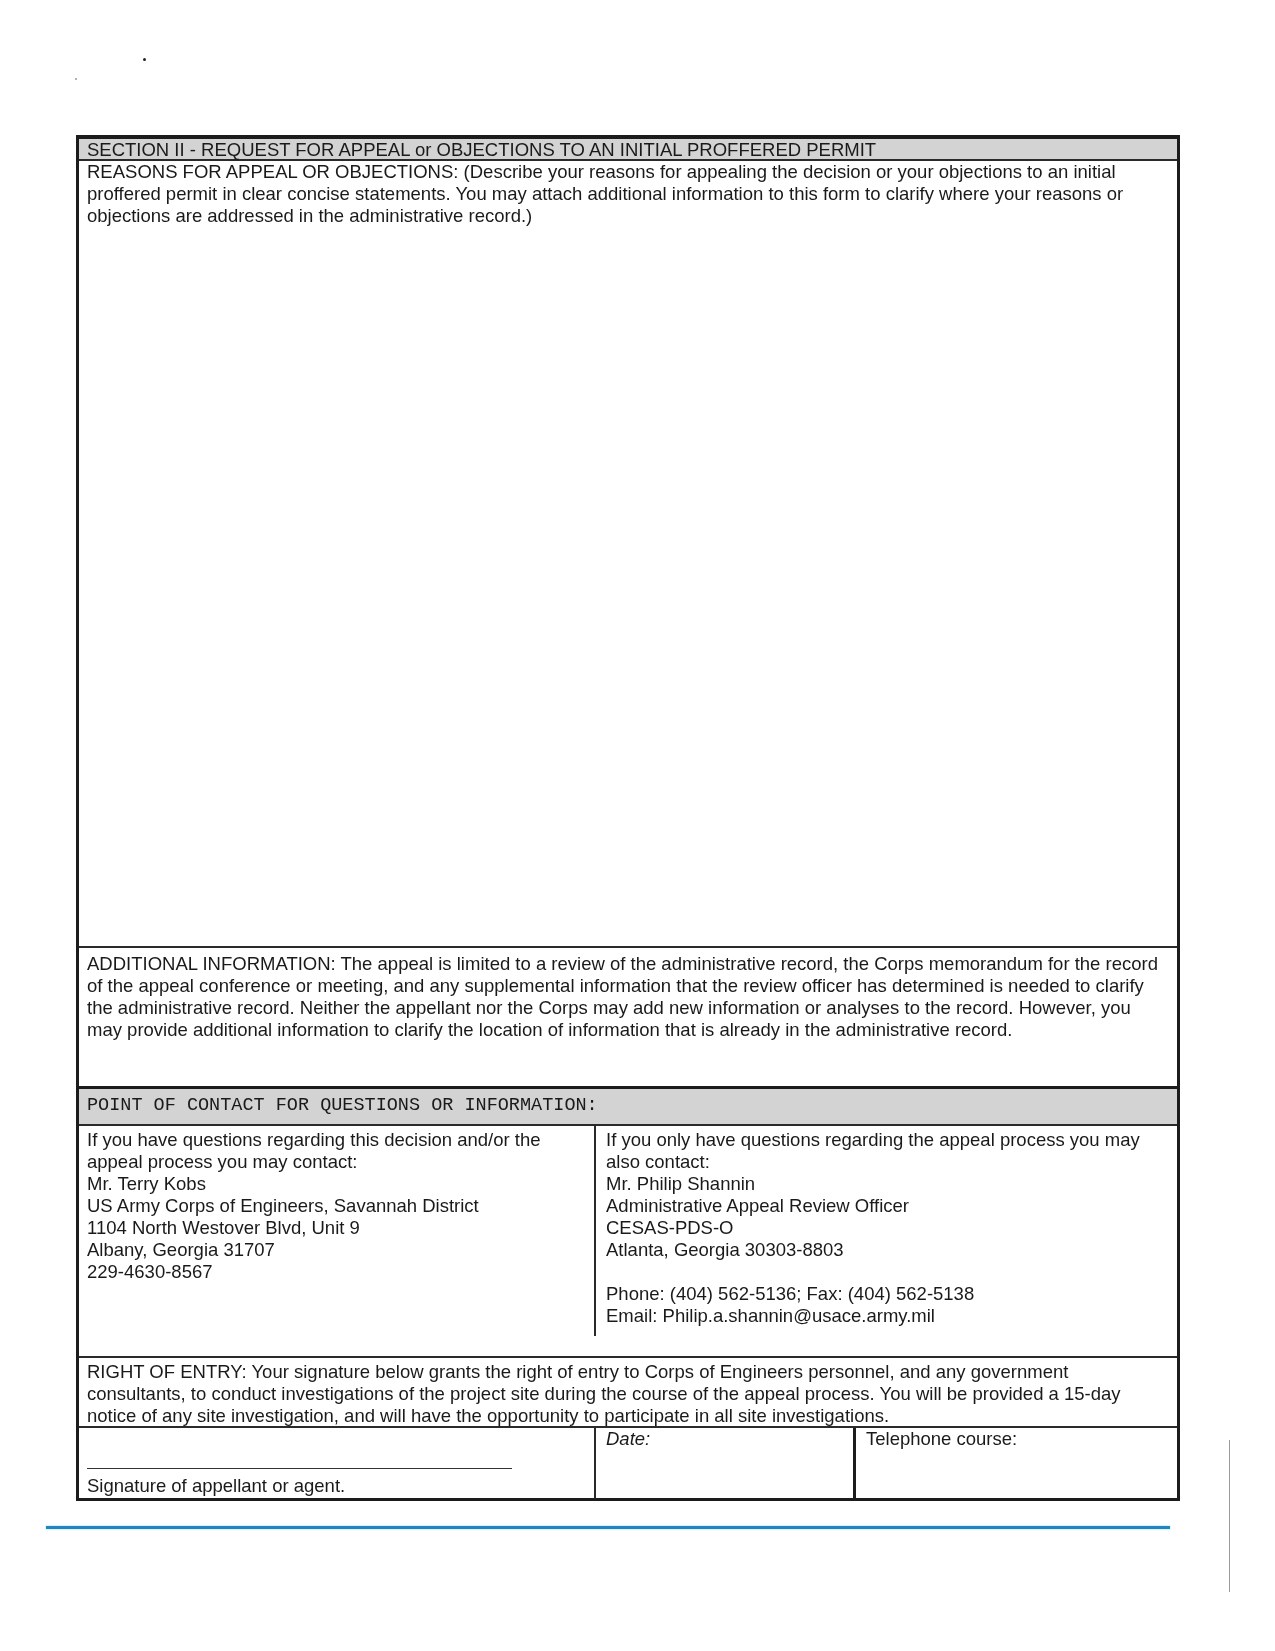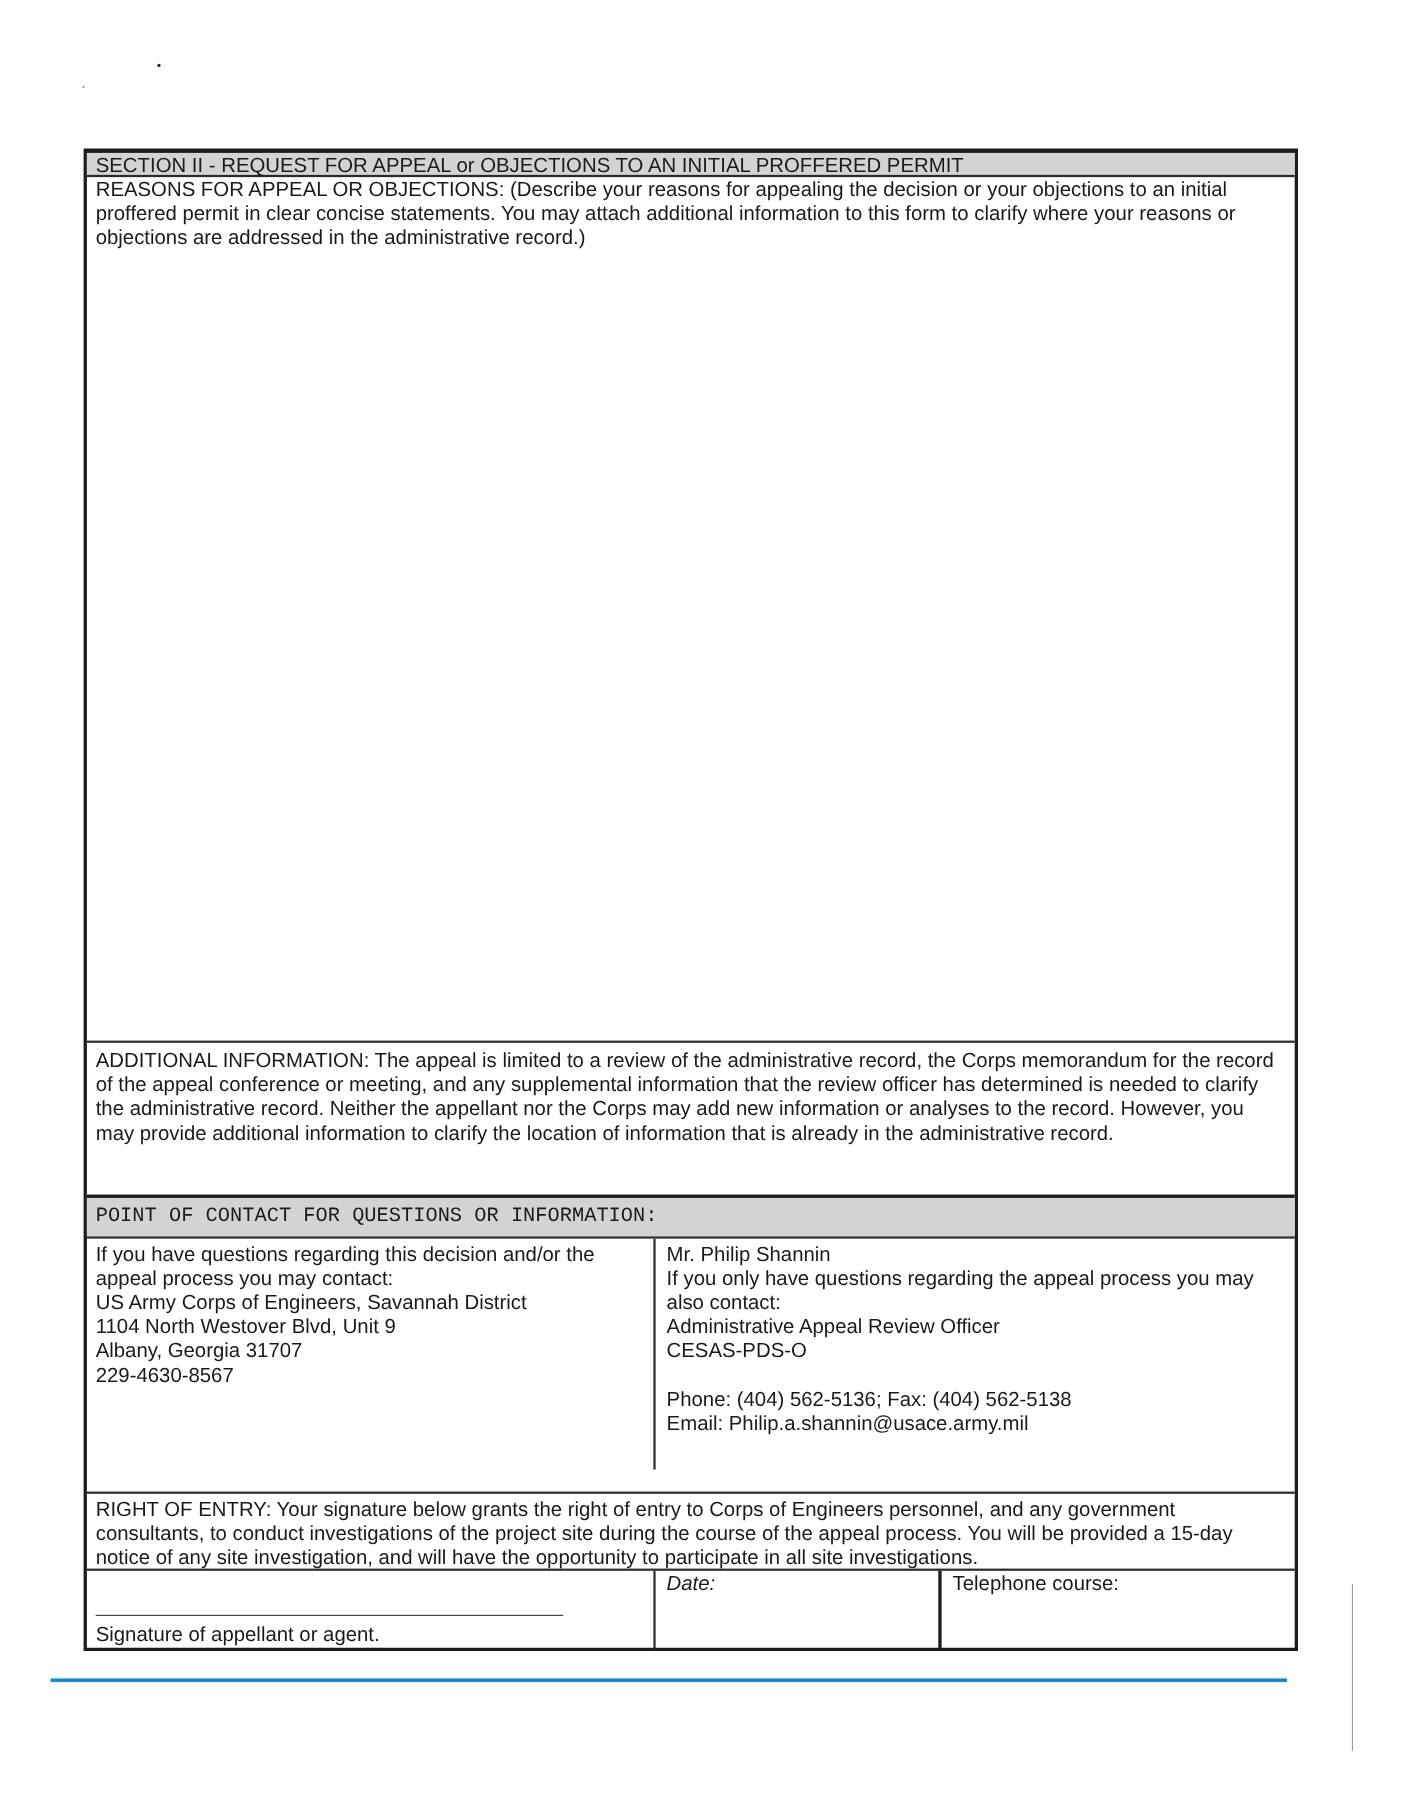--- a/index.html
+++ b/index.html
@@ -46,30 +46,32 @@
     <div class="txt">REASONS FOR APPEAL OR OBJECTIONS:  (Describe your reasons for appealing the decision or your objections to an initial proffered permit in clear concise statements.  You may attach additional information to this form to clarify where your reasons or objections are addressed in the administrative record.)</div>
   </div>
 
   <div class="row addinfo txt">ADDITIONAL INFORMATION: The appeal is limited to a review of the administrative record, the Corps memorandum for the record of the appeal conference or meeting, and any supplemental information that the review officer has determined is needed to clarify the administrative record.  Neither the appellant nor the Corps may add new information or analyses to the record.  However, you may provide additional information to clarify the location of information that is already in the administrative record.</div>
 
   <div class="row poc-header shaded txt">POINT OF CONTACT FOR QUESTIONS OR INFORMATION:</div>
 
   <div class="row poc-cols">
     <div class="poc-left txt">
       <div>If you have questions regarding this decision and/or the appeal process you may contact:</div>
+      <div>Mr. Terry Kobs</div>
       <div>US Army Corps of Engineers, Savannah District</div>
       <div>1104 North Westover Blvd, Unit 9</div>
       <div>Albany, Georgia 31707</div>
       <div>229-4630-8567</div>
     </div>
     <div class="poc-right txt">
+      <div>If you only have questions regarding the appeal process you may also contact:</div>
       <div>Mr. Philip Shannin</div>
-      <div>If you only have questions regarding the appeal process you may also contact:</div>
       <div>Administrative Appeal Review Officer</div>
       <div>CESAS-PDS-O</div>
+      <div>Atlanta, Georgia 30303-8803</div>
       <span class="blank"></span>
       <div>Phone: (404) 562-5136; Fax: (404) 562-5138</div>
       <div>Email: Philip.a.shannin@usace.army.mil</div>
     </div>
   </div>
 
   <div class="row entry txt">RIGHT OF ENTRY:  Your signature below grants the right of entry to Corps of Engineers personnel, and any government consultants, to conduct investigations of the project site during the course of the appeal process.  You will be provided a 15-day notice of any site investigation, and will have the opportunity to participate in all site investigations.</div>
 
   <div class="row sig-row">
     <div class="sig-cell">

